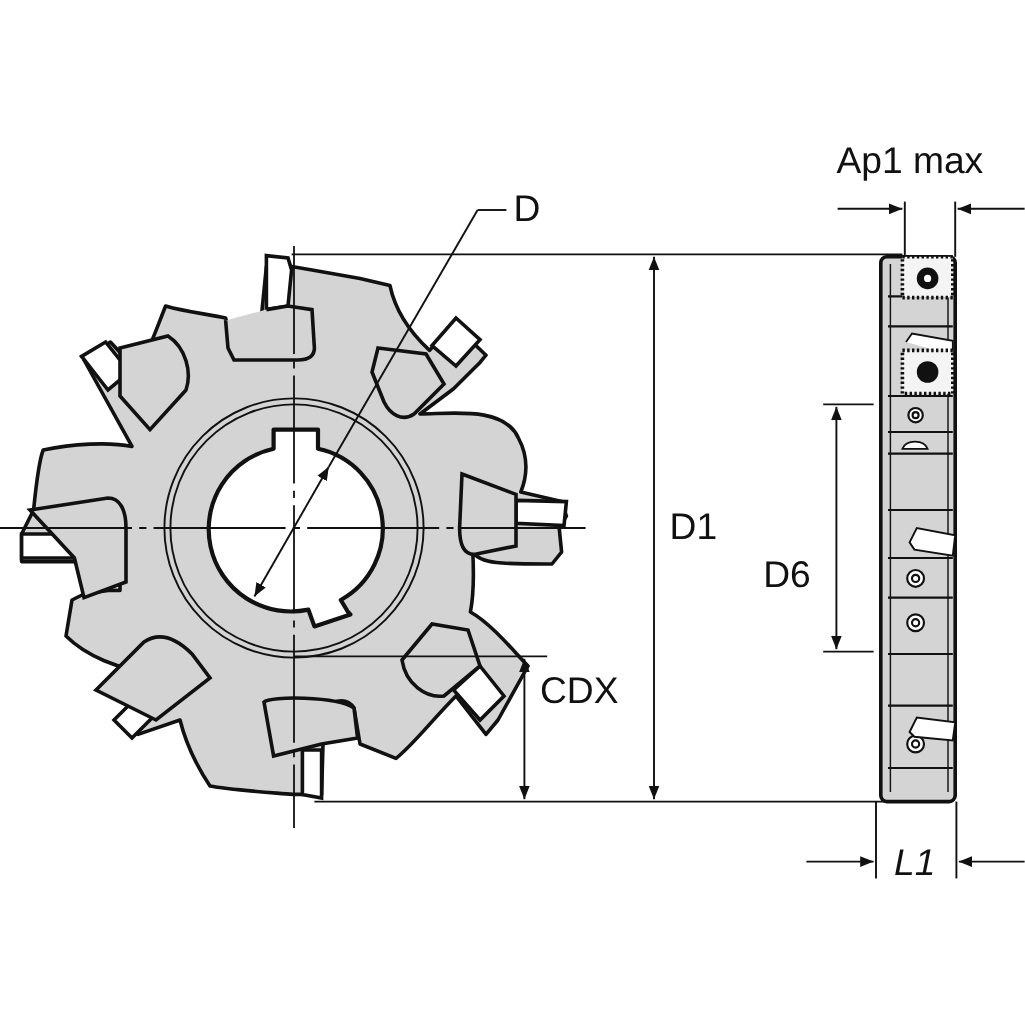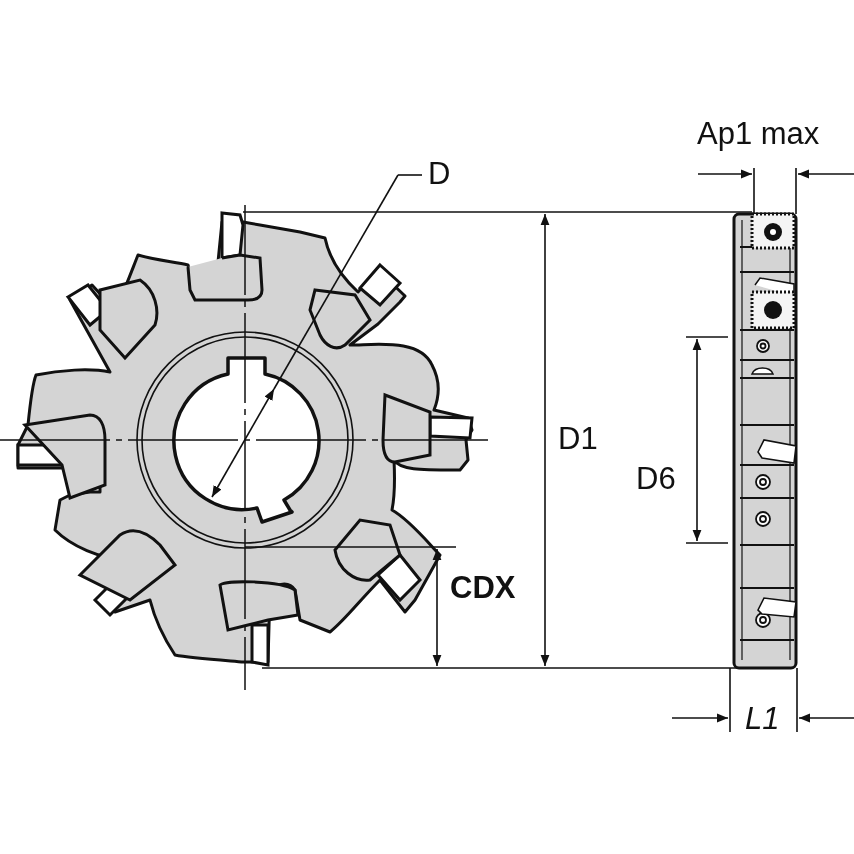--- a/index.html
+++ b/index.html
@@ -158,14 +158,14 @@
     <line x1="797" y1="668" x2="797" y2="732"></line>
     <line x1="672" y1="718" x2="728" y2="718" marker-end="url(#arr)"></line>
     <line x1="854" y1="718" x2="799" y2="718" marker-end="url(#arr)"></line>
   </g>
 </svg>
 
 <div class="lbl" style="left:697px; top:118px;">Ap1 max</div>
 <div class="lbl" style="left:428px; top:158px;">D</div>
 <div class="lbl" style="left:558px; top:423px;">D1</div>
 <div class="lbl" style="left:636px; top:423px;margin-top:40px;">D6</div>
-<div class="lbl" style="left:450px; top:572px;font-weight:bold;">CDX</div>
+<div class="lbl" style="left:450px; top:560px;">CDX</div>
 <div class="lbl" style="left:745px; top:703px;font-style:italic;">L1</div>
 
 </body></html>

